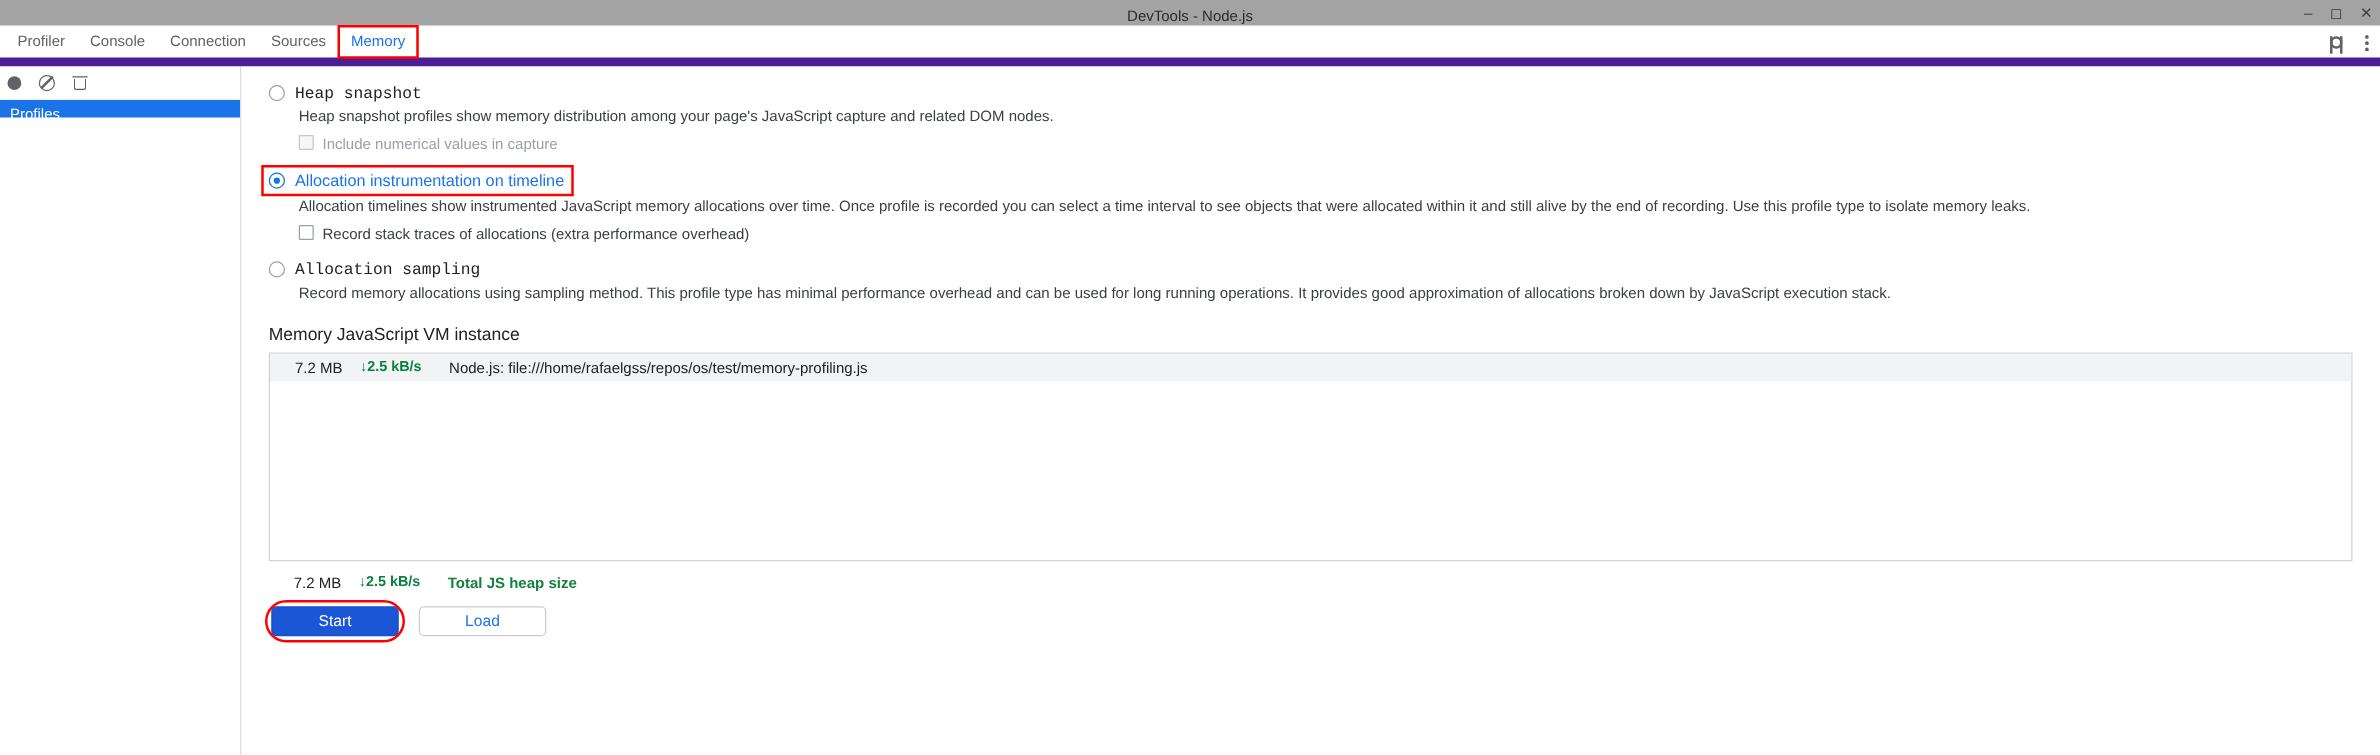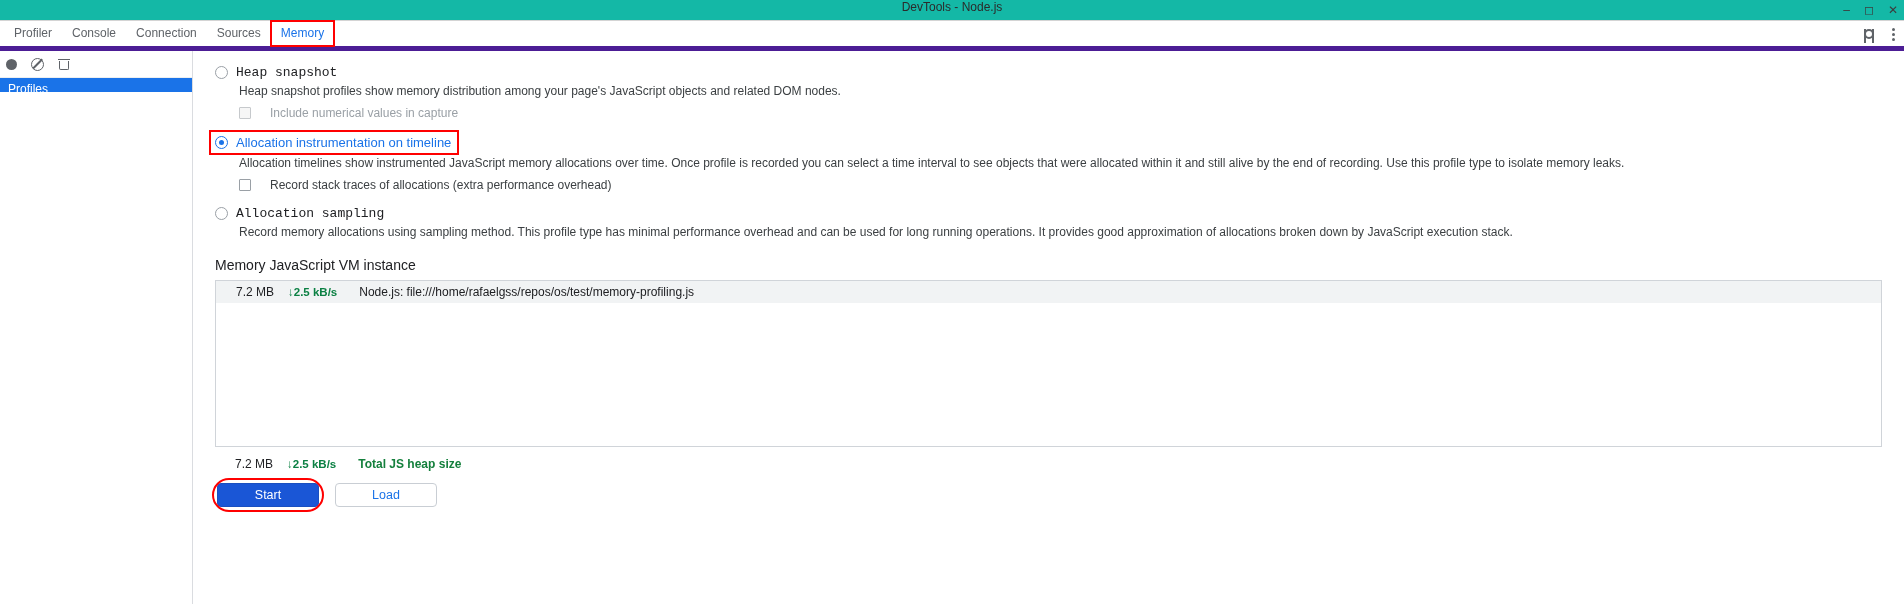--- a/index.html
+++ b/index.html
@@ -13,24 +13,24 @@
     height: 604px;
     overflow: hidden;
     position: relative;
     font-size: 13px;
     color: #202124;
   }
 
   
   .titlebar {
     height: 20px;
-    background: #14b8a6;
+    background: #a3a3a3;
     border-bottom: 1px solid #d4d4d4;
     display: flex;
-    align-items: flex-start;
+    align-items: flex-end;
     justify-content: center;
     position: relative;
   }
   .titlebar .title {
     font-size: 12px;
     color: #2b2b2b;
   }
   .win-controls {
     position: absolute;
     right: 6px;
@@ -41,21 +41,21 @@
     gap: 14px;
     color: #3c3c3c;
     font-size: 12px;
   }
   .win-controls span { line-height: 1; cursor: default; }
 
   
   .tabstrip {
     height: 25px;
     background: #ffffff;
-    border-bottom: 5px solid #4c1d95;
+    border-bottom: 7px solid #4c1d95;
     display: flex;
     align-items: flex-start;
     padding-left: 4px;
     position: relative;
   }
   .tab {
     padding: 0 10px;
     height: 25px;
     line-height: 25px;
     font-size: 12px;
@@ -250,22 +250,22 @@
   }
   .option-label.accent { color: #1a73e8; }
   .desc {
     font-size: 12px;
     color: #3c4043;
     margin: 3px 0 0 24px;
     line-height: 1.35;
   }
   .checkbox-row {
     display: flex;
-    align-items: center;
-    gap: 19px;
+    align-items: flex-start;
+    gap: 7px;
     margin: 7px 0 0 24px;
   }
   .checkbox {
     width: 12px; height: 12px;
     border: 1px solid #9aa0a6;
     background: #fff;
     box-sizing: border-box;
     display: inline-block;
     flex: none;
     border-radius: 1px;
@@ -400,21 +400,21 @@
   </div>
 
   <div class="main">
 
 
     <div>
       <div class="option-row">
         <span class="radio"></span>
         <span class="option-label">Heap snapshot</span>
       </div>
-      <div class="desc">Heap snapshot profiles show memory distribution among your page's JavaScript objects and related DOM nodes.</div>
+      <div class="desc">Heap snapshot profiles show memory distribution among your page's JavaScript capture and related DOM nodes.</div>
       <div class="checkbox-row">
         <span class="checkbox disabled"></span>
         <span class="checkbox-label disabled">Include numerical values in capture</span>
       </div>
     </div>
 
     <div class="group">
       <div class="hl-box">
         <span class="radio checked"></span>
         <span class="option-label accent">Allocation instrumentation on timeline</span>

